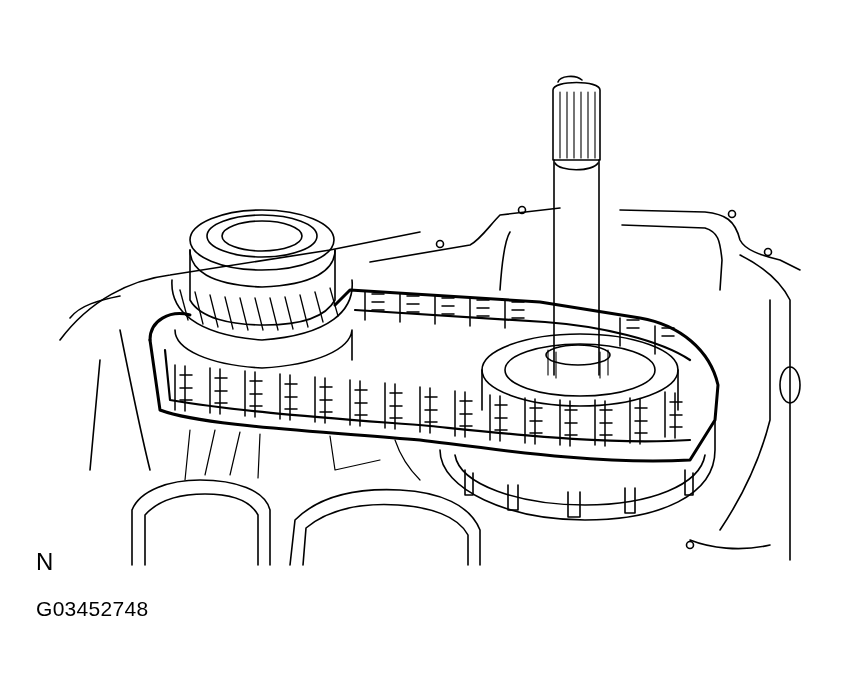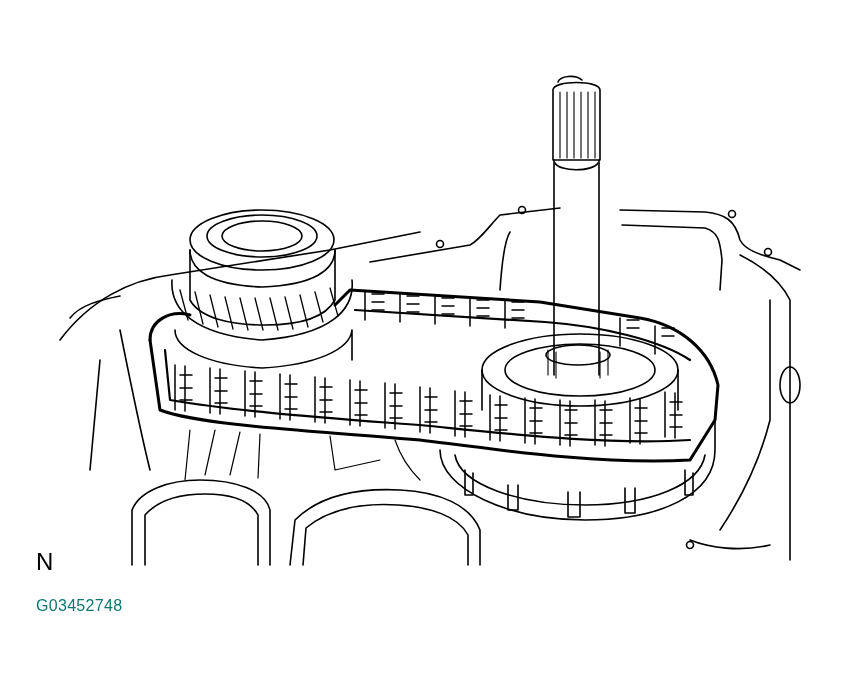--- a/index.html
+++ b/index.html
@@ -1,19 +1,19 @@
 <!DOCTYPE html>
 <html><head>
 <meta charset="utf-8">
 <style>
   html, body { margin: 0; padding: 0; background: #ffffff; }
   body { width: 841px; height: 695px; position: relative; overflow: hidden; font-family: "Liberation Sans", sans-serif; }
   #illustration { position: absolute; left: 0; top: 0; width: 841px; height: 600px; }
   .label-n { position: absolute; left: 36px; top: 548px; font-size: 24px; color: #000; font-family: "Liberation Sans", sans-serif; }
-  .label-code { position: absolute; left: 36px; top: 597px; font-size: 16px; color: #0f766e; font-family: "Liberation Sans", sans-serif; letter-spacing: 0.3px; }
+  .label-code { position: absolute; left: 36px; top: 597px; font-size: 21px; color: #000000; font-family: "Liberation Sans", sans-serif; letter-spacing: 0.3px; }
   svg * { vector-effect: non-scaling-stroke; }
 </style>
 </head>
 <body>
 
 <svg id="illustration" viewBox="0 0 841 600" xmlns="http://www.w3.org/2000/svg" fill="none" stroke="#000" stroke-width="1.6" stroke-linecap="round" stroke-linejoin="round">
 
   <g>
     <path d="M60 340 C 90 300, 130 280, 170 275 L 330 250 L 420 232"></path>
     <path d="M70 318 C 80 305, 100 300, 120 296"></path>

